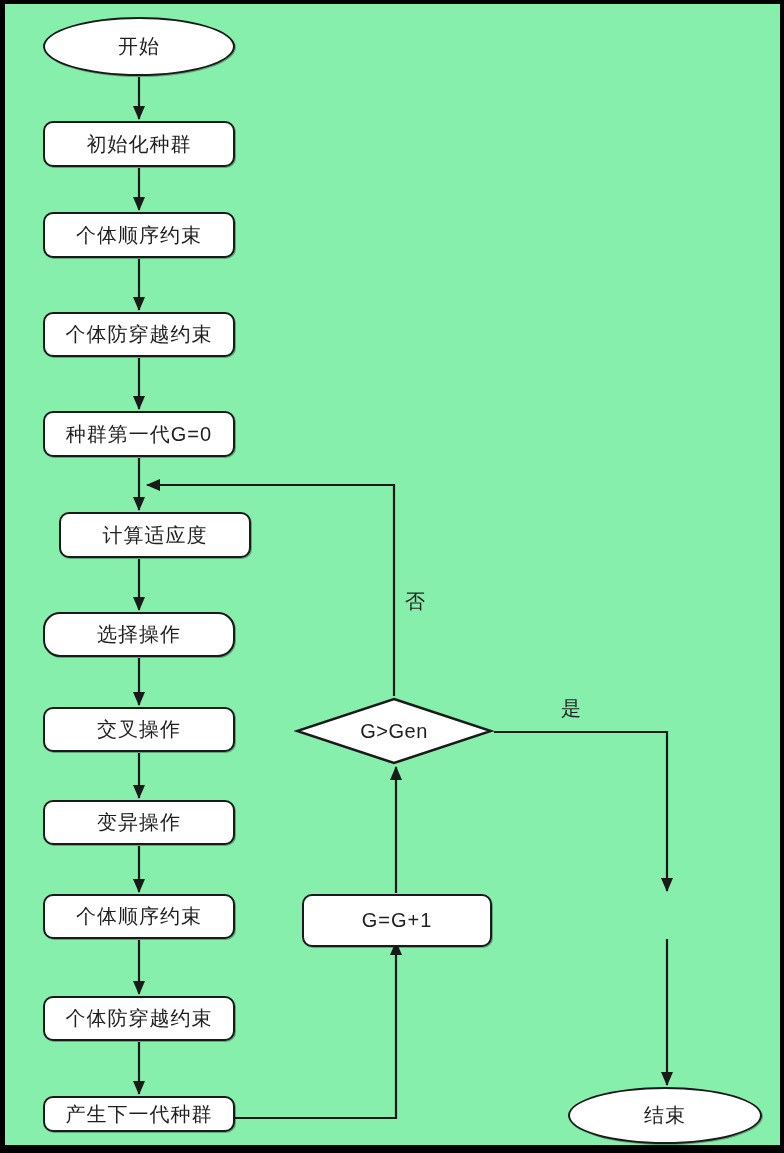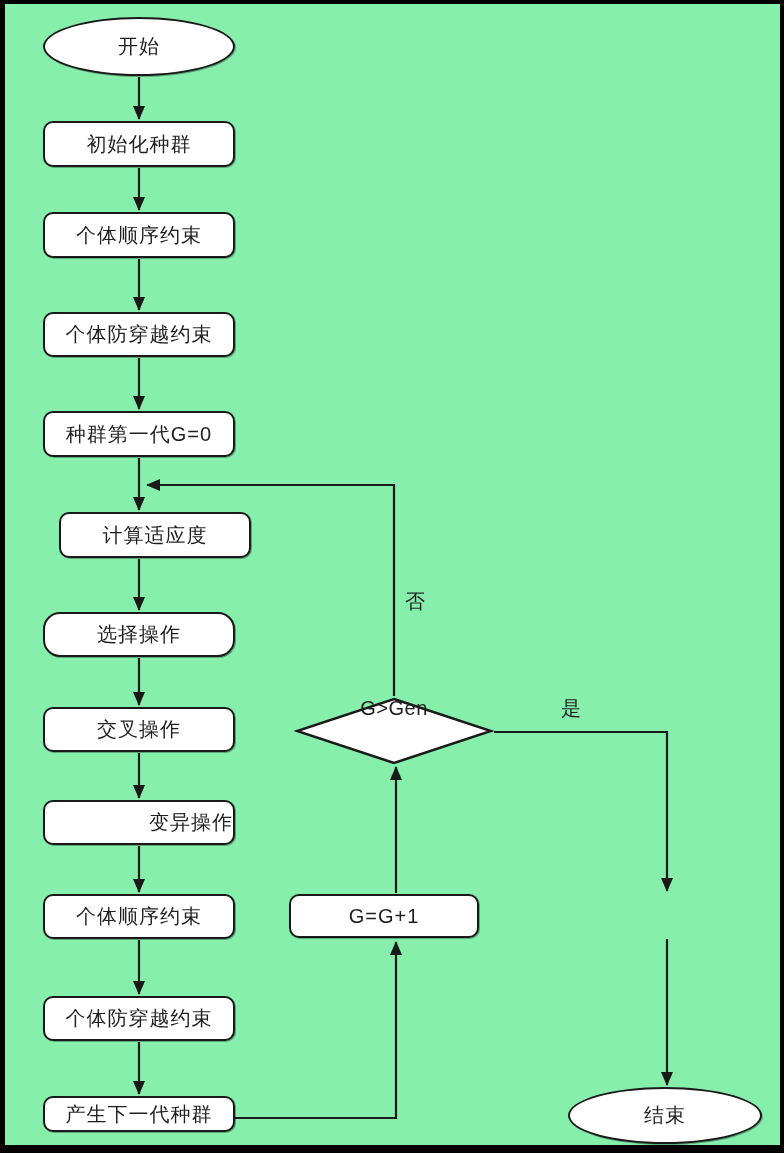--- a/index.html
+++ b/index.html
@@ -42,21 +42,21 @@
     letter-spacing: 1px;
     white-space: nowrap;
   }
   .ellipse {
     border-radius: 50%;
   }
   .diamond {
     position: absolute;
     background: transparent;
     display: flex;
-    align-items: flex-start;
+    align-items: center;
     justify-content: center;
     font-size: 20px;
     color: #1f1f1f;
   }
   .diamond svg {
     position: absolute;
     left: 0;
     top: 0;
   }
   .diamond .node-label {
@@ -126,21 +126,21 @@
   </div>
 
   <div class="node" style="left:38px; top:608px; width:192px; height:45px;border-radius:17px;">
     <span class="node-label">选择操作</span>
   </div>
 
   <div class="node" style="left:38px; top:703px; width:192px; height:45px;">
     <span class="node-label">交叉操作</span>
   </div>
 
-  <div class="node" style="left:38px; top:796px; width:192px; height:45px;justify-content:flex-end;">
+  <div class="node" style="left:38px; top:796px; width:192px; height:45px;">
     <span class="node-label">变异操作</span>
   </div>
 
   <div class="node" style="left:38px; top:890px; width:192px; height:45px;">
     <span class="node-label">个体顺序约束</span>
   </div>
 
   <div class="node" style="left:38px; top:992px; width:192px; height:45px;">
     <span class="node-label">个体防穿越约束</span>
   </div>
@@ -149,21 +149,21 @@
     <span class="node-label">产生下一代种群</span>
   </div>
 
   <div class="diamond" style="left:289px; top:693px; width:200px; height:68px;">
     <svg width="200" height="68" viewBox="0 0 200 68">
       <polygon points="100,2 197,34 100,66 3,34" fill="#ffffff" stroke="#1a1a1a" stroke-width="2.5"></polygon>
     </svg>
     <span class="node-label">G&gt;Gen</span>
   </div>
 
-  <div class="node" style="left:284px; top:890px; width:190px; height:44px;text-align:center;">
+  <div class="node" style="left:297px; top:890px; width:190px; height:53px;text-align:center;">
     <span class="node-label">G=G+1</span>
   </div>
 
 
   <div class="node ellipse" style="left:563px; top:1083px; width:194px; height:57px;">
     <span class="node-label">结束</span>
   </div>
 
   <div class="edge-label" style="left:400px; top:584px;">否</div>
 

